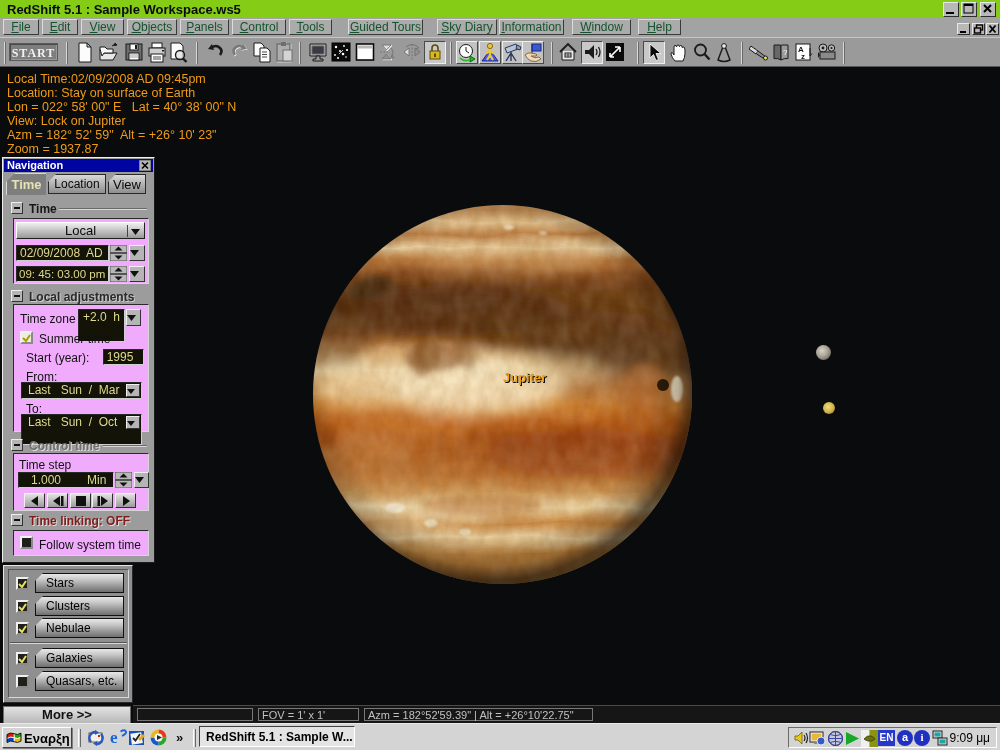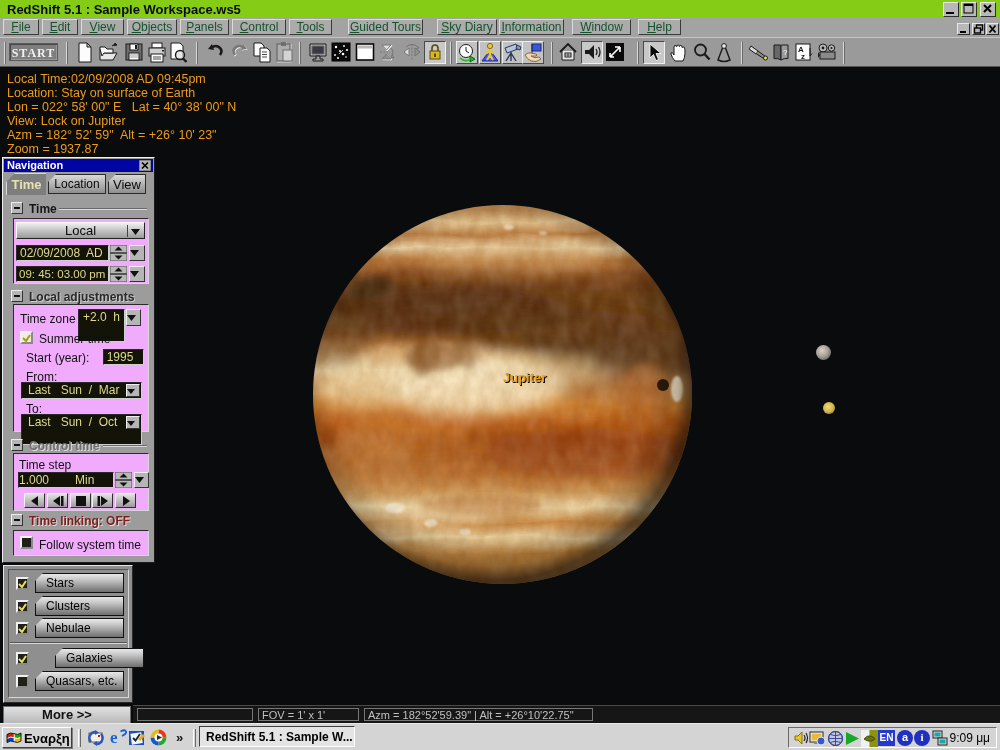--- a/index.html
+++ b/index.html
@@ -584,21 +584,21 @@
 
   <div class="minibtn" style="left:8px;top:281px;">
       <svg width="10" height="10">
         <rect x="2" y="4" width="6" height="2" fill="#111"></rect>
       </svg>
     </div>
   <div class="grphdr" style="left:26px;top:281px;color:#6f6f6f;text-shadow:1px 1px 0 #dedede;">Control time</div>
   <div class="abs" style="left:100px;top:287px;width:44px;height:2px;border-top:1px solid #6a6a6a;border-bottom:1px solid #d8d8d8;"></div>
   <div class="grpbox" style="top:295px;height:58px;">
     <div class="olivetext" style="left:5px;top:4px;">Time step</div>
-    <div class="dfield" style="left:4px;top:18px;width:96px;height:16px;line-height:14px;"><span style="margin-left:0;">1.000</span><span style="margin-left:26px;">Min</span></div>
+    <div class="dfield" style="left:4px;top:18px;width:96px;height:16px;line-height:14px;"><span style="margin-left:12px;">1.000</span><span style="margin-left:26px;">Min</span></div>
     <div class="spin" style="left:101px;top:18px;height:16px;">
       <svg width="17" height="16">
         <rect x="0" y="0" width="17" height="7.5" fill="#b8b8b8" stroke="#555" stroke-width="1"></rect>
         <rect x="0" y="8.5" width="17" height="7.5" fill="#b8b8b8" stroke="#555" stroke-width="1"></rect>
         <path d="M4.5 5.5 h8 l-4 -4 z" fill="#111"></path>
           <path d="M4.5 10.5 h8 l-4 4 z" fill="#111"></path>
       </svg>
     </div>
     <div class="dropbtn" style="left:120px;top:18px;width:15px;height:16px;">
         <svg width="9" height="6" style="margin-top:4px;">
@@ -666,21 +666,21 @@
         <path d="M1 4 l3 3 l4 -6" stroke="#e8e060" stroke-width="2" fill="none"></path>
       </svg>
     </div>
   <div class="fbtn" style="top:52px;">Nebulae</div>
   <div class="abs" style="left:6px;top:76px;width:117px;height:2px;border-top:1px solid #555;border-bottom:1px solid #d8d8d8;"></div>
   <div class="cb" style="left:12px;top:86px;">
       <svg width="9" height="9">
         <path d="M1 4 l3 3 l4 -6" stroke="#e8e060" stroke-width="2" fill="none"></path>
       </svg>
     </div>
-  <div class="fbtn" style="top:82px;margin-left:20px;">Galaxies</div>
+  <div class="fbtn" style="top:82px;">Galaxies</div>
   <div class="cb" style="left:12px;top:109px;"></div>
   <div class="fbtn" style="top:105px;">Quasars, etc.</div>
 </div>
 <div id="morebtn" class="abs">More &gt;&gt;</div>
 
 <div id="statusbar" class="abs">
   <div class="sseg" style="left:4px;width:116px;"></div>
   <div class="sseg" style="left:125px;width:101px;">FOV = 1' x 1'</div>
   <div class="sseg" style="left:231px;width:229px;">Azm = 182°52'59.39" | Alt = +26°10'22.75"</div>
 </div>

